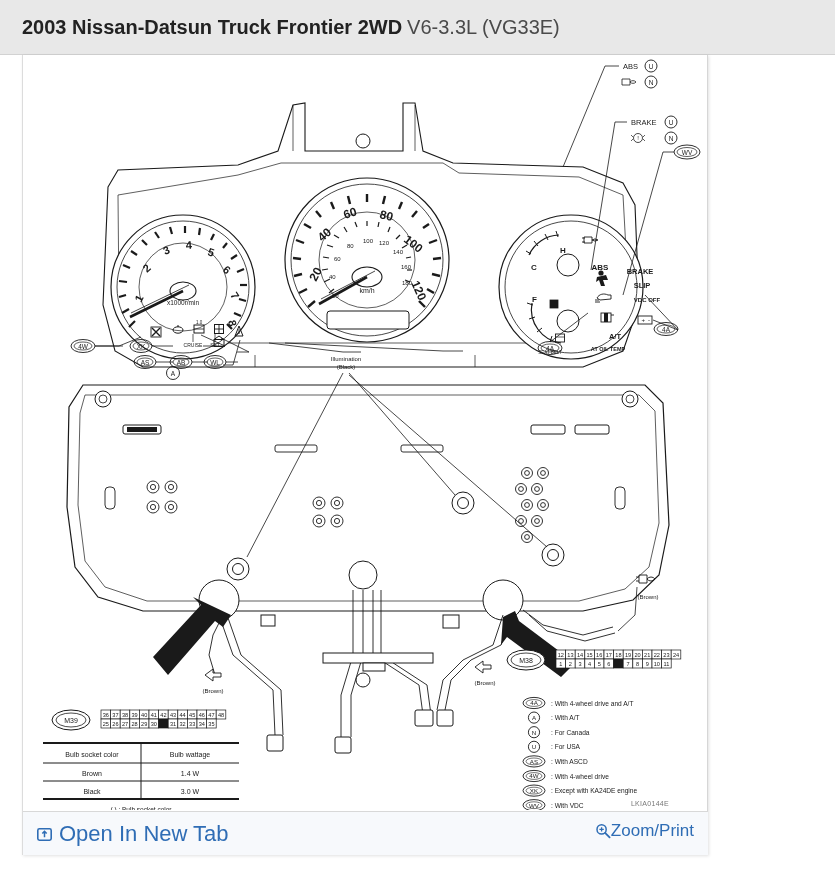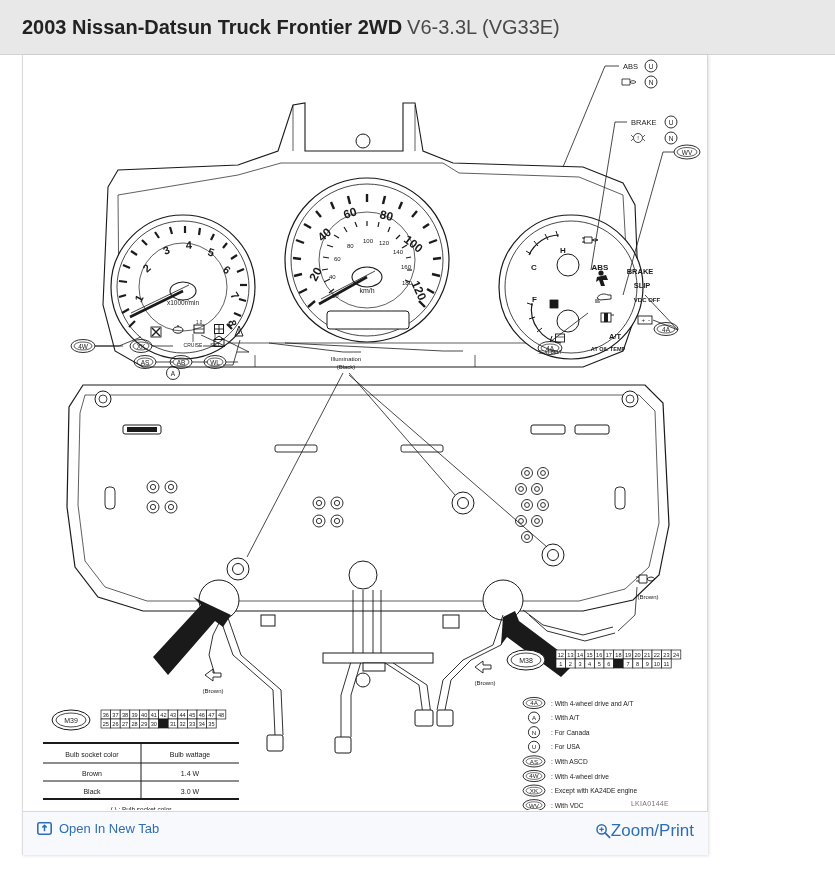--- a/index.html
+++ b/index.html
@@ -40,21 +40,21 @@
   
   .toolbar{
     position:absolute;left:0;bottom:0;width:685px;height:44px;
     border-top:1px solid #d8d8d8;
     background:#f7f9fc;
     box-sizing:border-box;
   }
   .tb-left{
     position:absolute;left:14px;top:9px;
     display:flex;align-items:center;gap:7px;
-    color:#2f6db5;font-size:13px;cursor:pointer;
+    color:#2f6db5;font-size:22px;cursor:pointer;
   }
   .tb-right{
     position:absolute;right:14px;top:9px;
     display:flex;align-items:center;
     color:#2f6db5;font-size:17px;cursor:pointer;
   }
   .ico{display:inline-block;line-height:0;}
 
   .fig-id{
     position:absolute;right:38px;bottom:48px;

